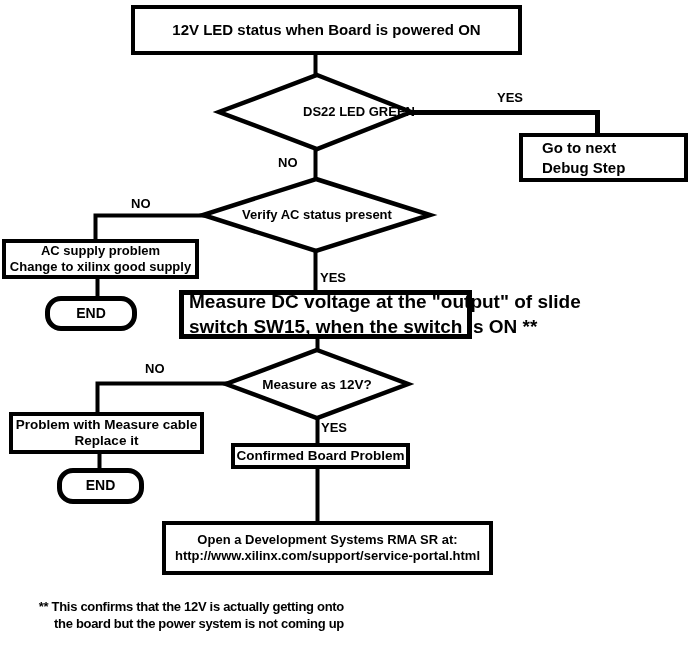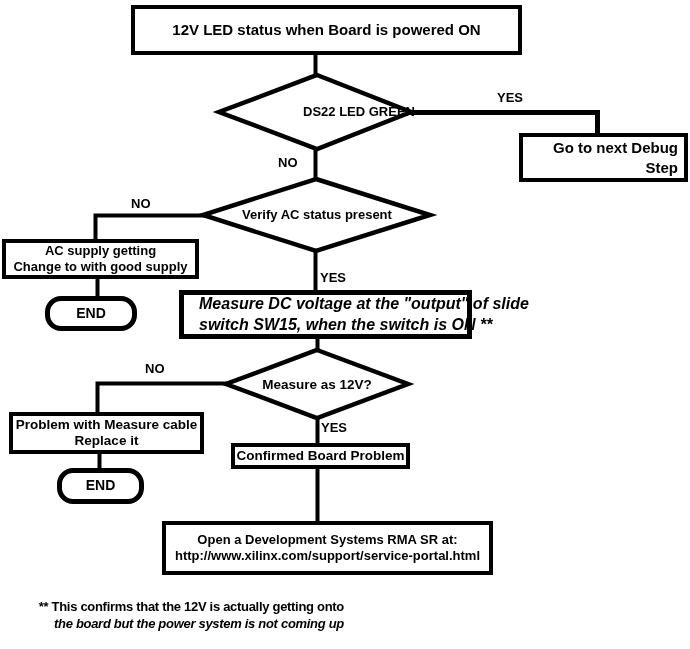--- a/index.html
+++ b/index.html
@@ -5,46 +5,46 @@
   html, body { margin:0; padding:0; background:#ffffff; }
   #stage {
     position:relative; width:690px; height:649px; background:#ffffff;
     font-family:"Liberation Sans","DejaVu Sans",sans-serif;
     font-weight:bold; color:#000; overflow:hidden;
   }
   #connectors { position:absolute; left:0; top:0; }
   .box {
     position:absolute; box-sizing:border-box; background:#fff;
     border:4px solid #000; display:flex; flex-direction:column;
-    align-items:center; justify-content:center; text-align:right;
+    align-items:center; justify-content:center; text-align:left;
     line-height:1.22; white-space:nowrap;
   }
   .rounded { border-width:5px; border-radius:16px; }
   .dlabel { position:absolute; text-align:center; white-space:nowrap; }
   .blabel { position:absolute; font-size:13px; white-space:nowrap; }
   .title-box   { left:131px; top:5px;   width:391px; height:50px; font-size:15px; }
-  .debug-box   { left:519px; top:133px; width:169px; height:49px; font-size:15px; white-space:normal; line-height:1.3; padding:0 6px; }
+  .debug-box   { left:519px; top:133px; width:169px; height:49px; font-size:15px; white-space:normal; line-height:1.3; padding:0 19px; }
   .ac-box      { left:2px;   top:239px; width:197px; height:40px; font-size:13px; }
   .end1-box    { left:45px;  top:296px; width:92px;  height:35px; font-size:14px; }
-  .measure-box { left:179px; top:290px; width:293px; height:49px; border-width:5px; font-size:16px; align-items:flex-start; text-align:left; padding-left:15px; line-height:1.3;font-style:italic; }
+  .measure-box { left:179px; top:290px; width:293px; height:49px; border-width:5px; font-size:19px; align-items:flex-start; text-align:left; padding-left:5px; line-height:1.3; }
   .problem-box { left:9px;   top:412px; width:195px; height:42px; font-size:13.5px; }
   .end2-box    { left:57px;  top:468px; width:87px;  height:36px; font-size:14px; }
   .confirmed-box { left:231px; top:443px; width:179px; height:26px; font-size:13.5px; }
   .rma-box     { left:162px; top:521px; width:331px; height:54px; font-size:13px; }
   .d1-label { left:219px; top:104px; width:196px; font-size:13px;text-align:right; }
   .d2-label { left:203px; top:207px; width:228px; font-size:13px; }
   .d3-label { left:226px; top:377px; width:182px; font-size:13.5px; }
   .yes1 { left:492px; top:90px;  width:36px; text-align:center; }
   .no1  { left:278px; top:155px; width:30px; }
   .no2  { left:131px; top:196px; width:30px; }
   .yes2 { left:320px; top:270px; width:40px; }
   .no3  { left:145px; top:361px; width:30px; }
   .yes3 { left:321px; top:420px; width:40px; }
   .footnote { position:absolute; left:17px; top:599px; font-size:13px; letter-spacing:-0.3px; line-height:1.3; white-space:nowrap;text-align:right; }
-  .footnote .l2 { margin-left:37px;font-style:italic; }
+  .footnote .l2 { margin-left:37px; }
 </style>
 </head>
 <body>
 
 <div id="stage">
 
   <svg id="connectors" width="690" height="649" viewBox="0 0 690 649">
     <g stroke="#000000" stroke-width="4" fill="none">
       <line x1="315.5" y1="54" x2="315.5" y2="80"></line>
       <polyline stroke-width="5" points="409,112.5 597.5,112.5 597.5,137"></polyline>
@@ -75,22 +75,22 @@
 
   <div class="box debug-box">
     <span>Go to next Debug Step</span>
   </div>
 
   <div class="dlabel d2-label">Verify AC status present</div>
   <div class="blabel no2">NO</div>
   <div class="blabel yes2">YES</div>
 
   <div class="box ac-box">
-    <span>AC supply getting</span>
-    <span>Change to with good supply</span>
+    <span>AC supply problem</span>
+    <span>Change to xilinx good supply</span>
   </div>
 
   <div class="box rounded end1-box">
     <span>END</span>
   </div>
 
   <div class="box measure-box">
     <span>Measure DC voltage at the "output" of slide</span>
     <span>switch SW15, when the switch is ON **</span>
   </div>

